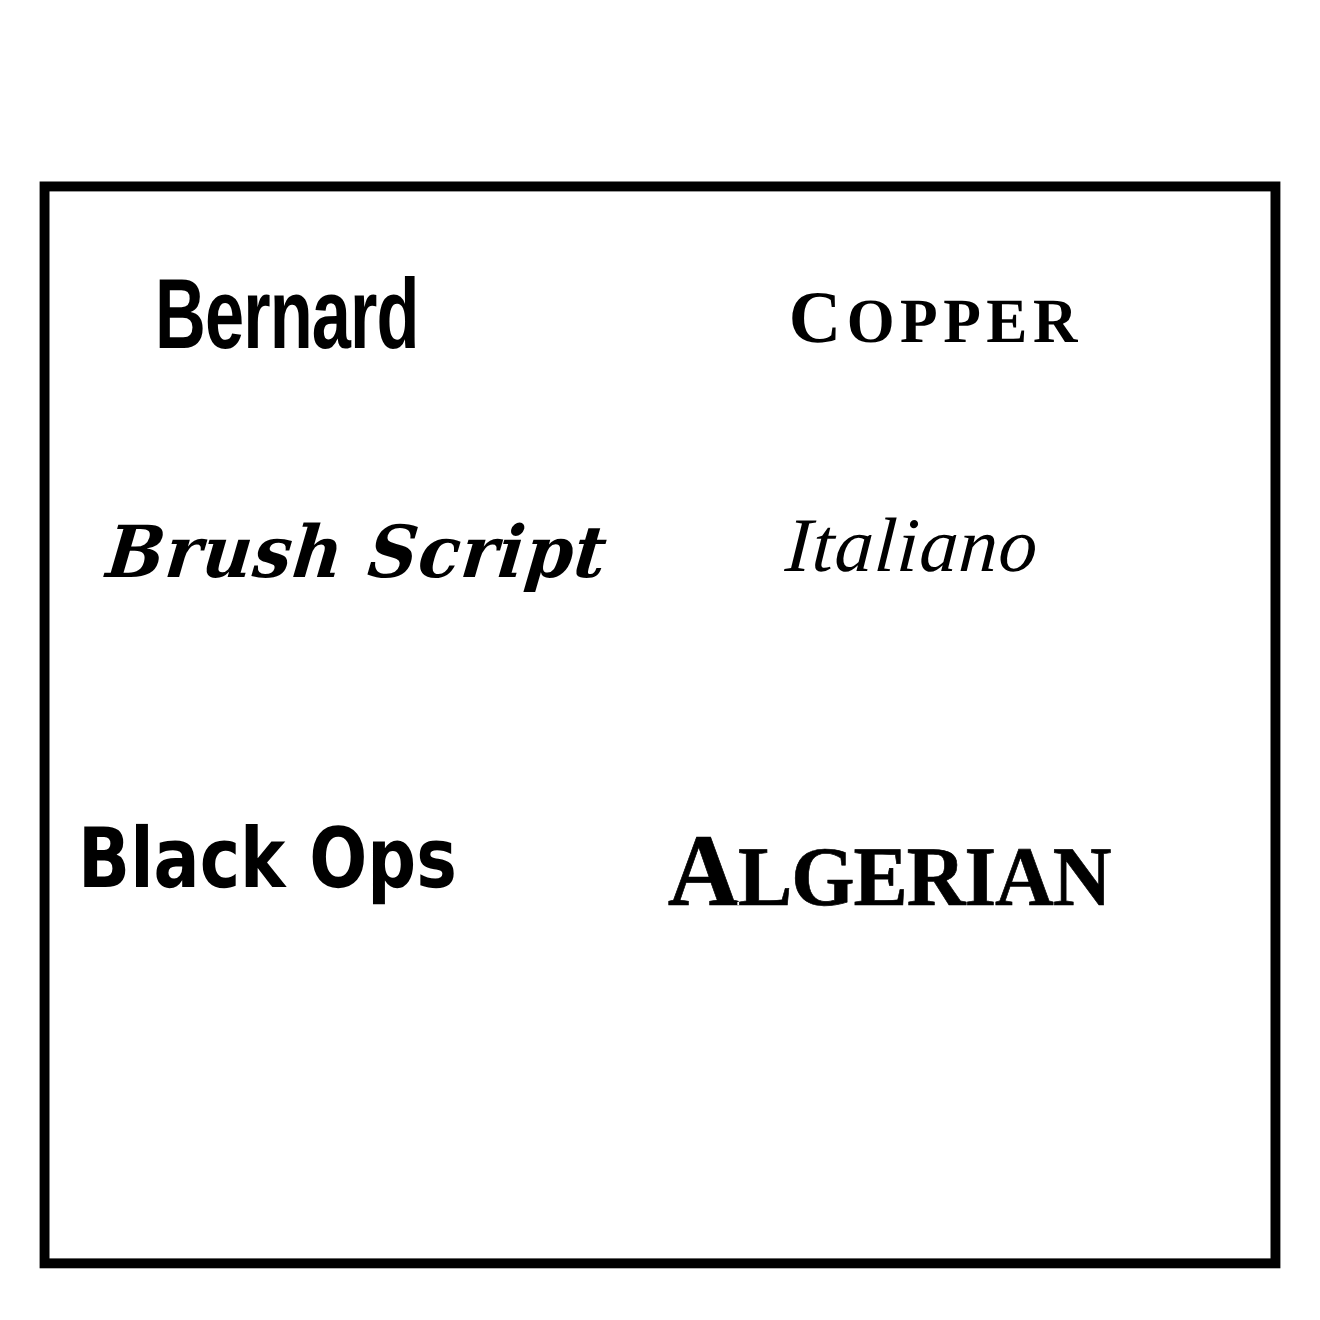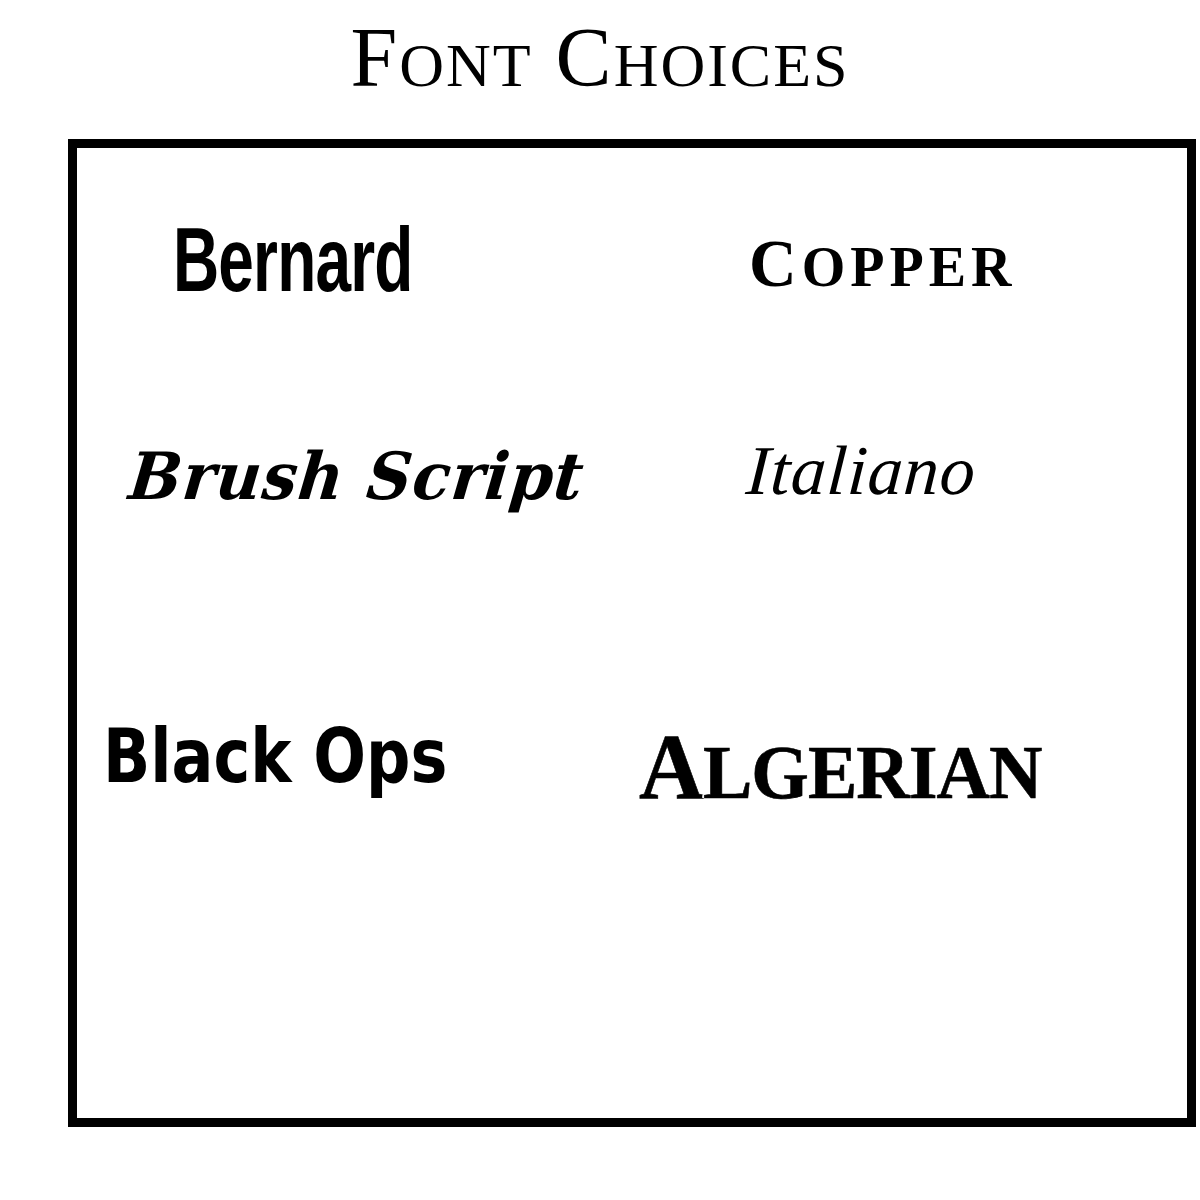--- a/index.html
+++ b/index.html
@@ -40,27 +40,26 @@
     font-size: 84px;
   }
   .title .sc {
     font-size: 62px;
   }
 
   
   .frame {
     position: absolute;
     left: 36px;
-    top: 139px;
+    top: 165px;
     width: 1128px;
     height: 988px;
     border: 9px solid #000000;
     box-sizing: border-box;
     background: #ffffff;
-    margin-left: 32px;
   }
 
   .samples {
     position: absolute;
     left: 0;
     top: 0;
     width: 100%;
     height: 100%;
   }
 
@@ -156,24 +155,20 @@
     font-family: "Liberation Serif", serif;
     font-weight: 400;
     font-size: 76px;
   }
 </style>
 </head>
 <body>
 
 <div class="page">
 
-  <div class="title">
-    <span class="cap">F</span><span class="sc">ONT</span>
-    <span class="cap">C</span><span class="sc">HOICES</span>
-  </div>
 
   <div class="frame">
     <div class="samples">
 
       <div class="sample s-bernard">Bernard</div>
 
       <div class="sample s-copper"><span class="lead">C</span><span>OPPER</span></div>
 
       <div class="sample s-brush">Brush Script</div>
 

